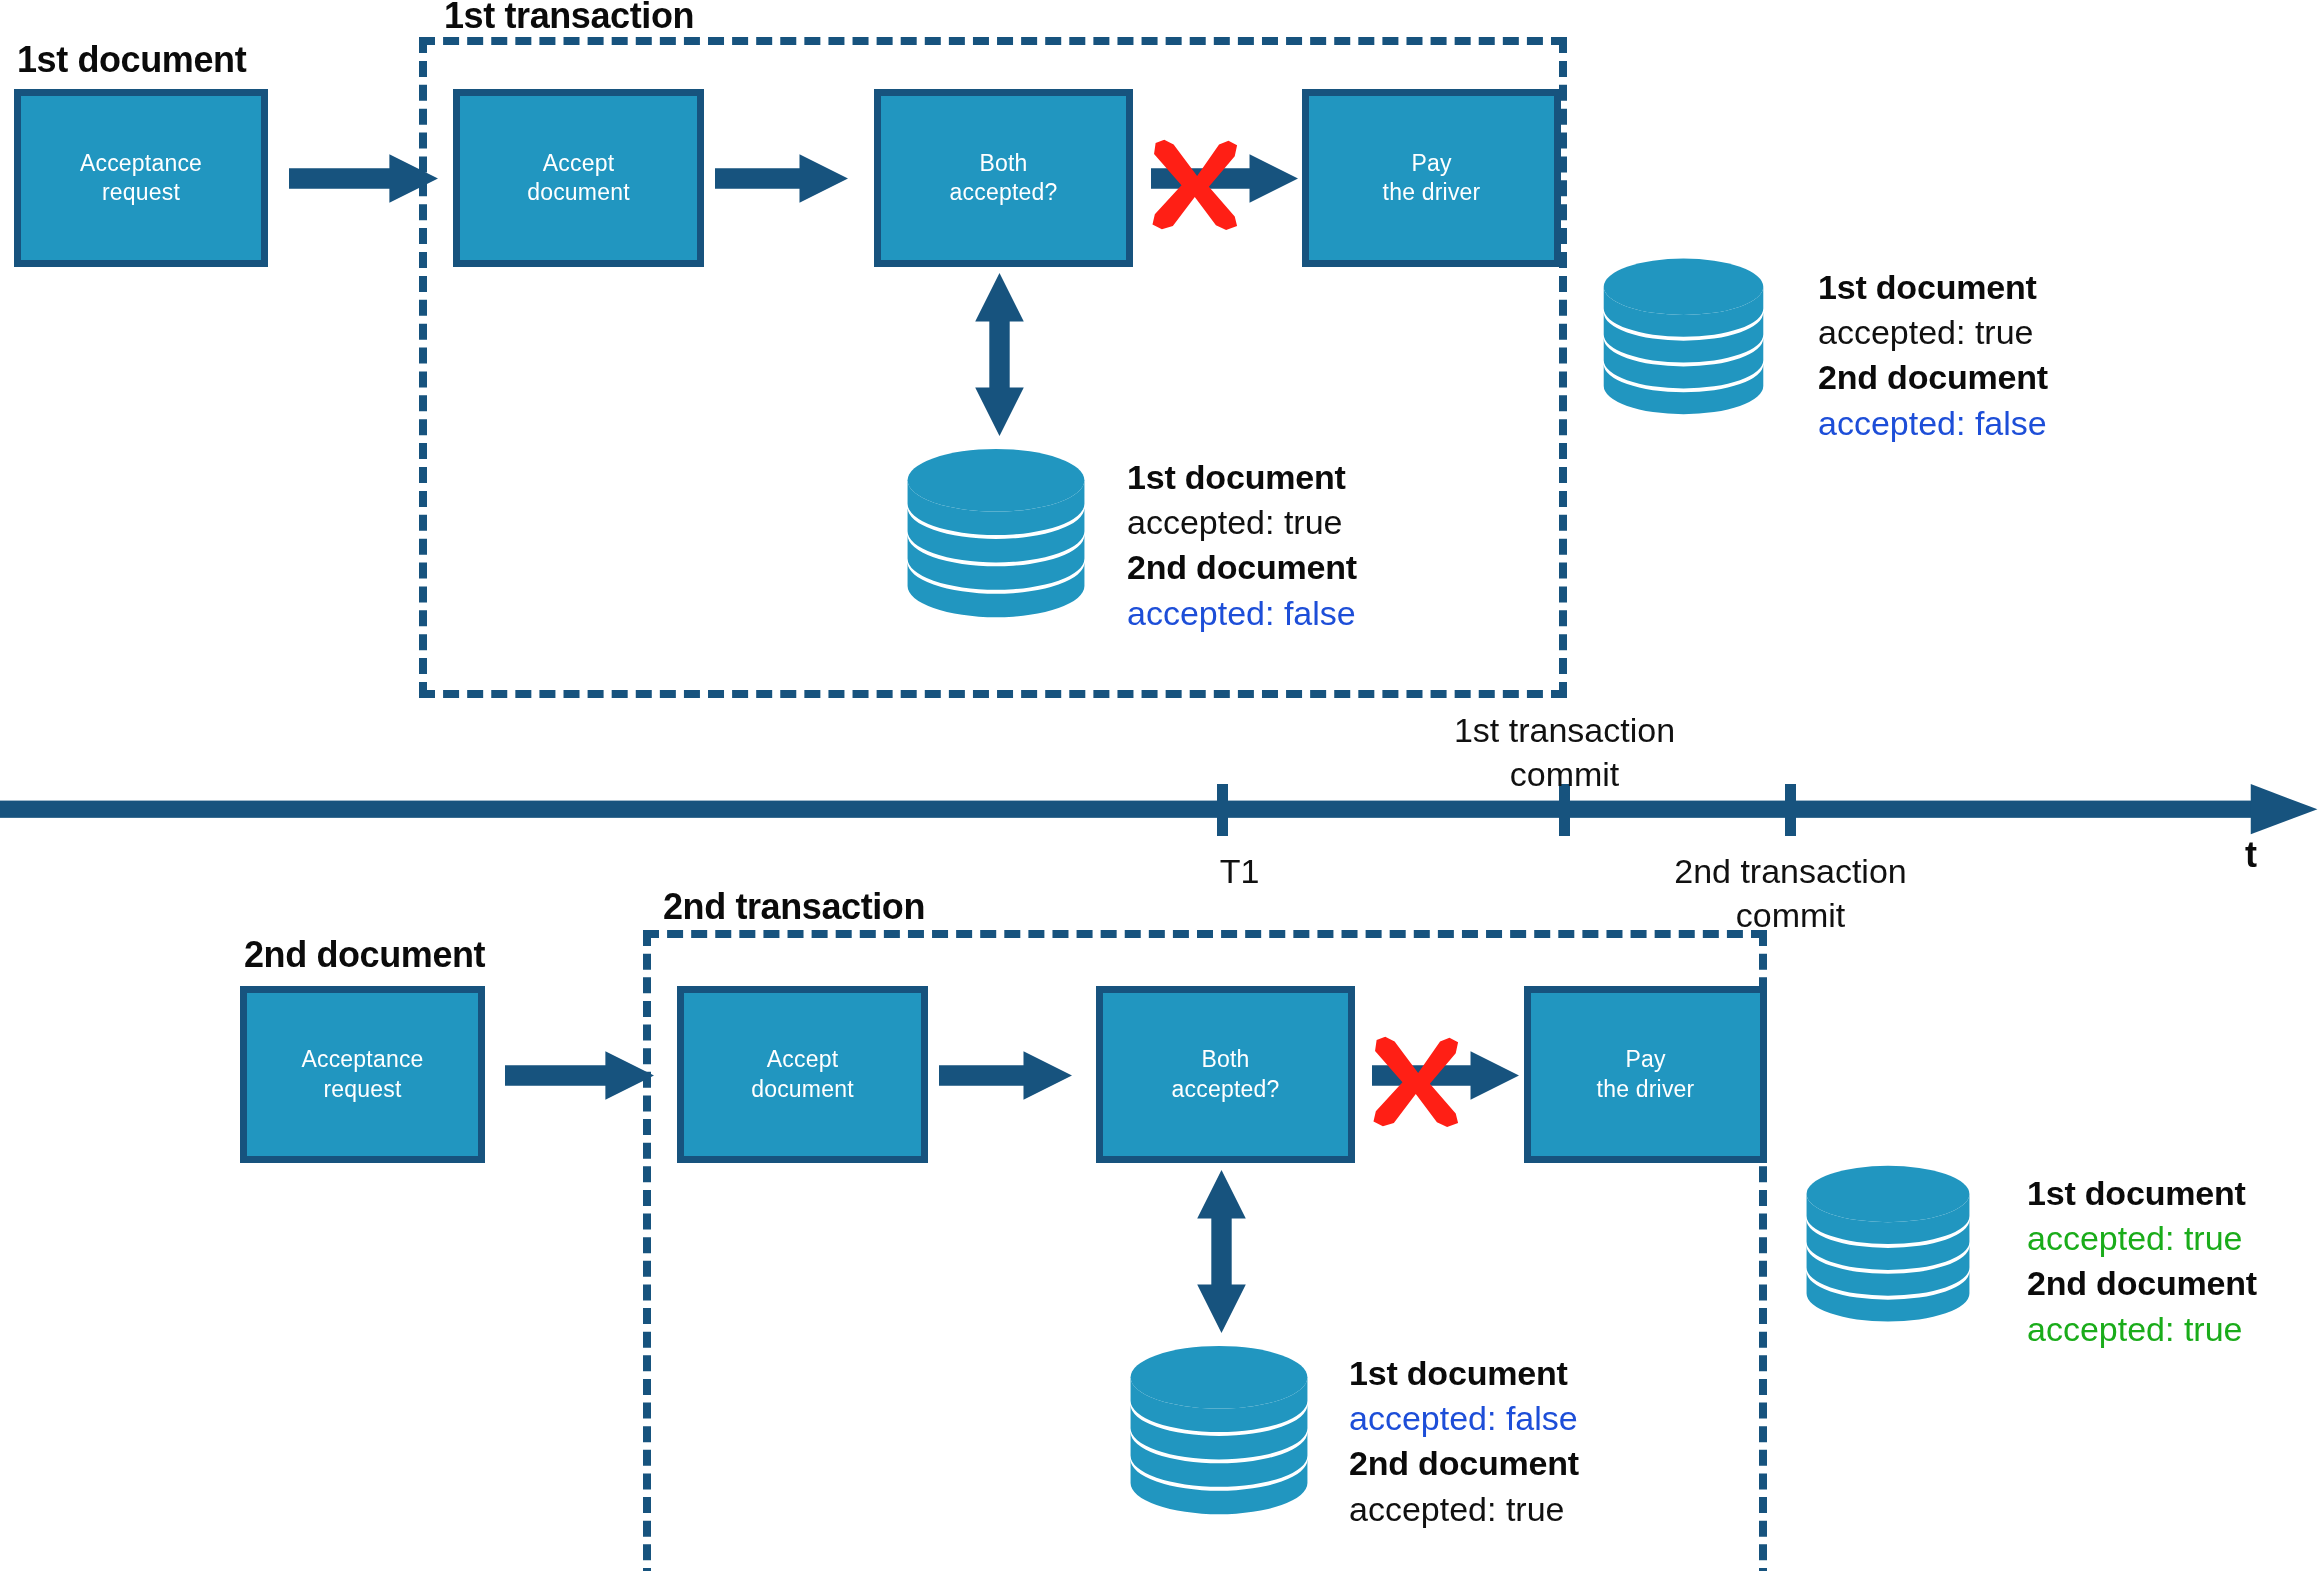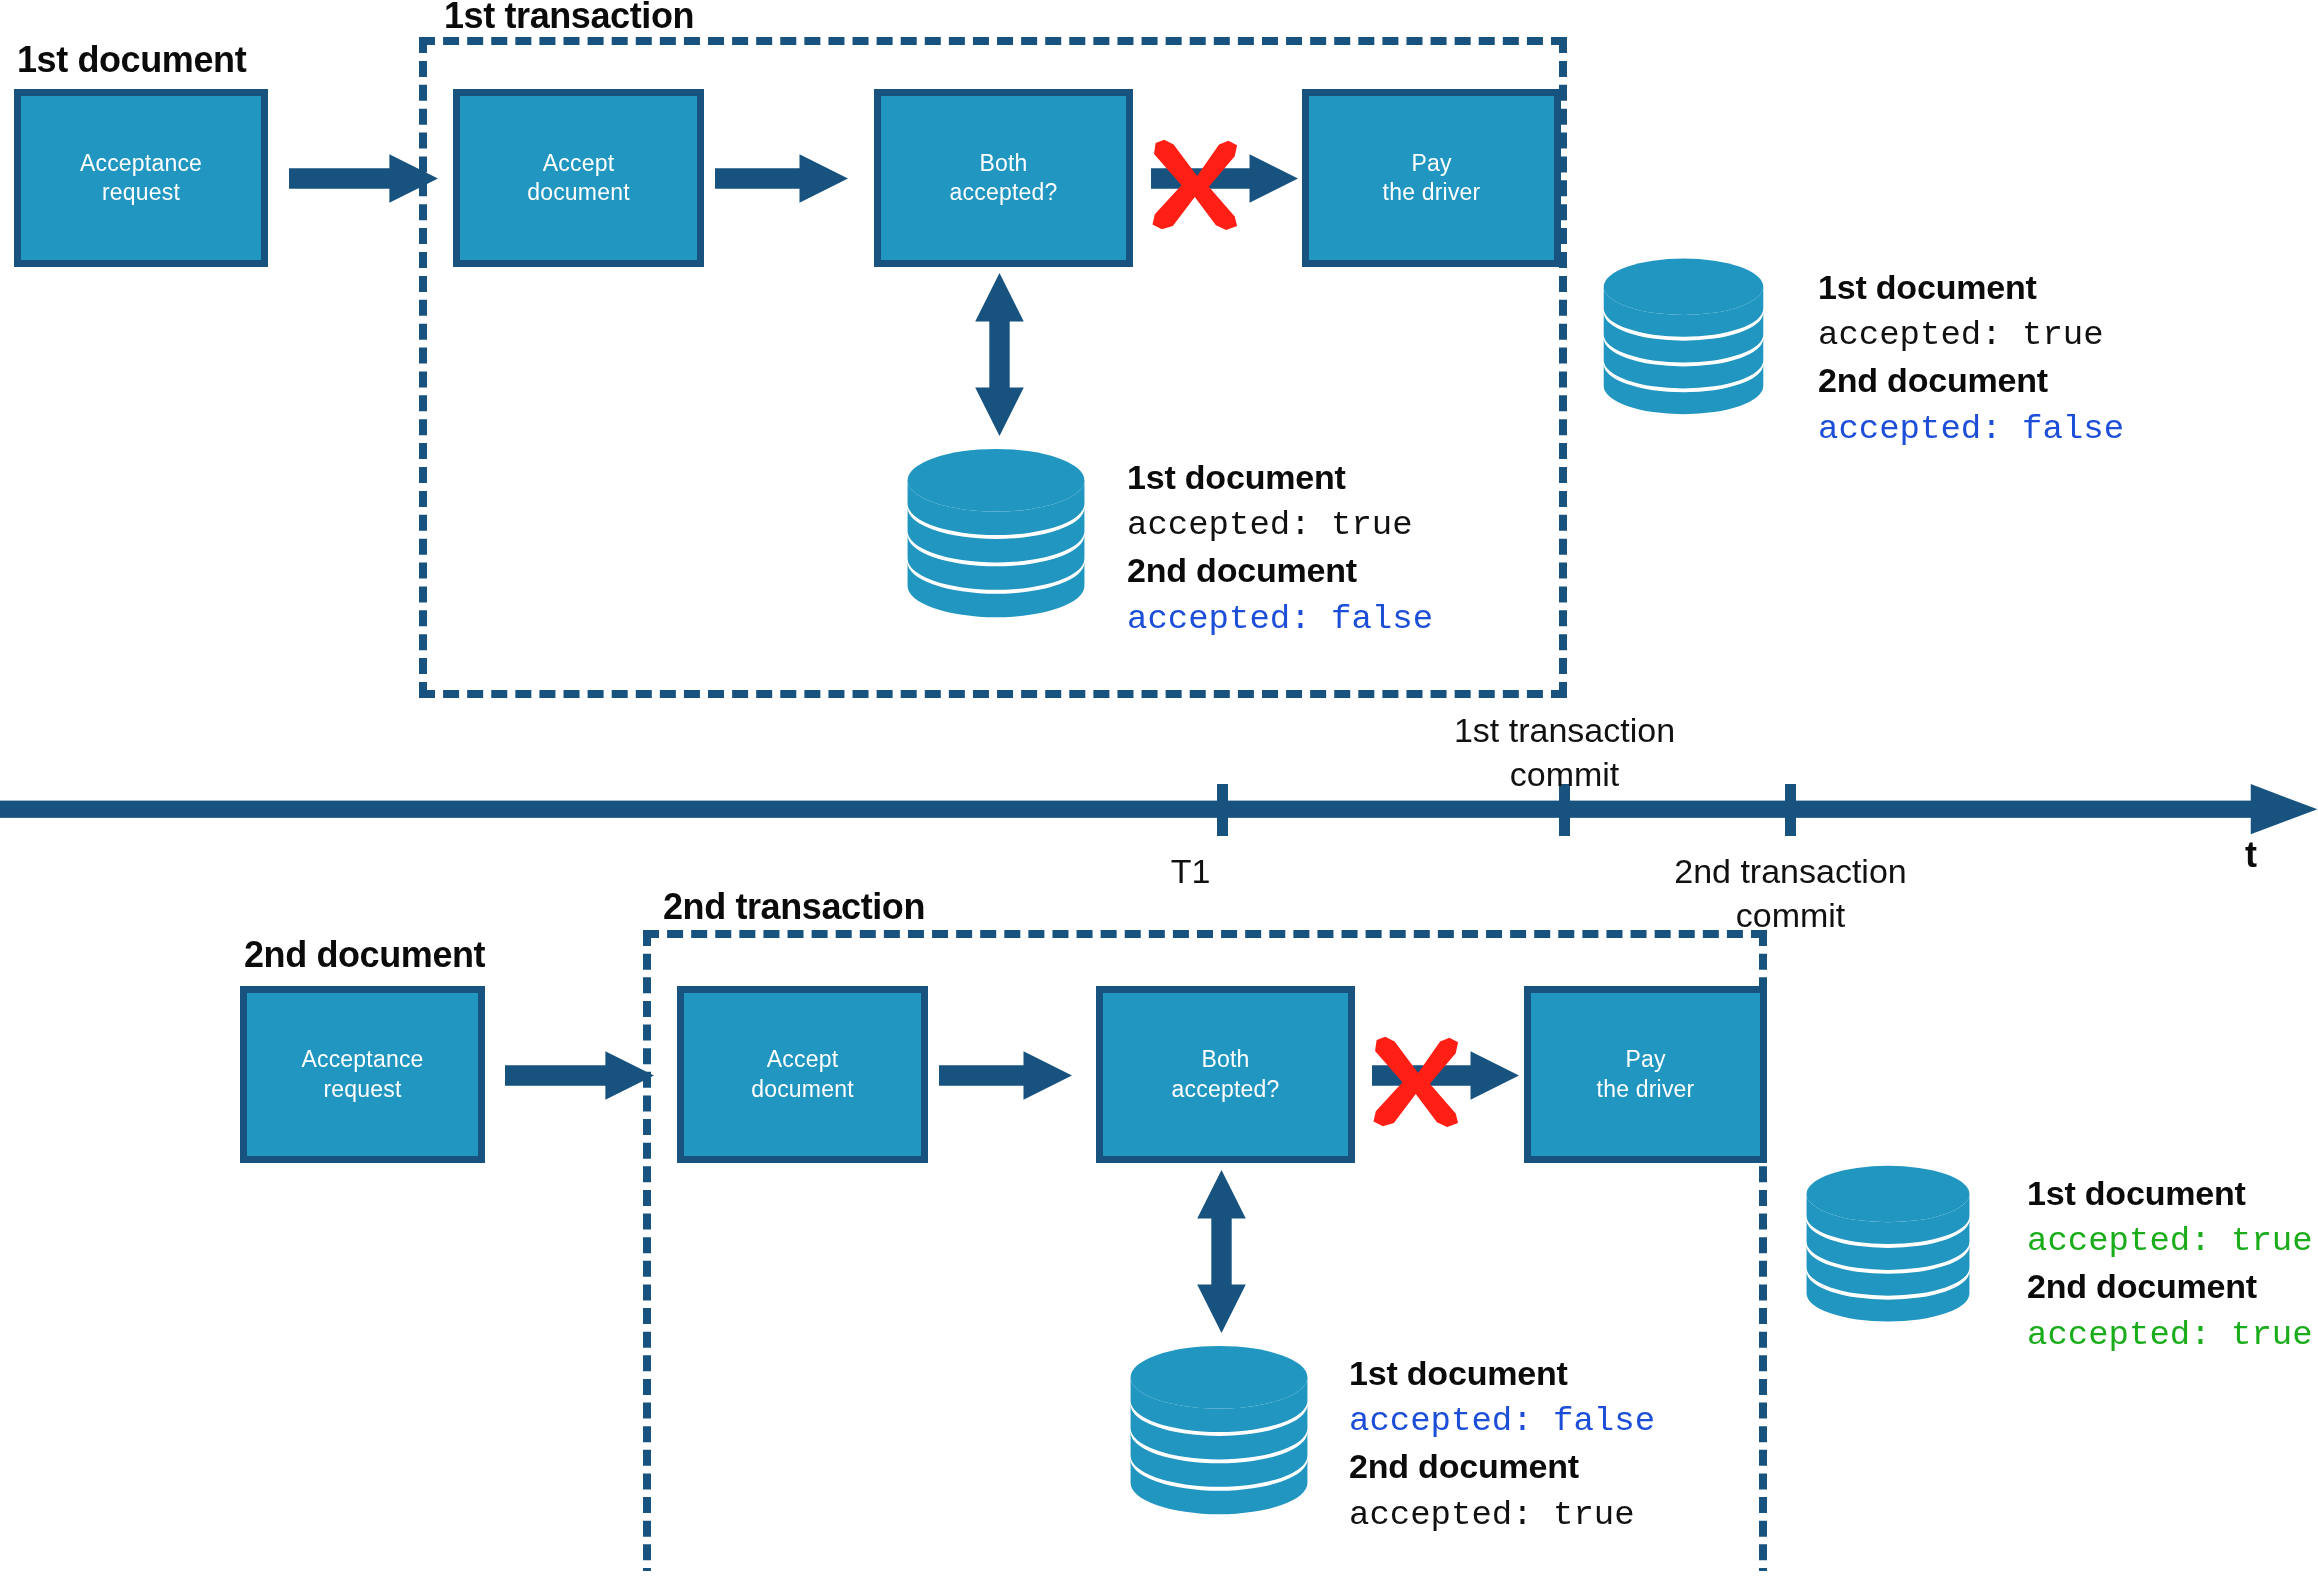--- a/index.html
+++ b/index.html
@@ -53,21 +53,21 @@
   }
 
   
   .db-text {
     font-size: 34px;
     line-height: 1.33;
     color: #111111;
     white-space: nowrap;
   }
   .db-text .k { font-weight: bold; color: #0b0b0b; letter-spacing: -0.2px; }
-  .db-text .v { font-weight: 400; font-family: Liberation Mono, monospace; }
+  .db-text .v { font-weight: 400; }
   .v.neutral { color: #111111; }
   .v.false { color: #1d4ed8; }
   .v.true  { color: #1aac1a; }
 
   
   .tl-label {
     font-size: 34px;
     line-height: 1.3;
     color: #111111;
     text-align: center;
@@ -174,21 +174,21 @@
     <div><span class="k">2nd document</span></div>
     <div><span class="v false">accepted: false</span></div>
   </div>
 
   <svg class="abs" style="left:0px; top:784px;" width="2319" height="52" viewBox="0 0 2957 66">
     <rect x="0" y="21" width="2880" height="22" fill="#17537e"></rect>
     <path d="M2870,0 L2955,32 L2870,64 Z" fill="#17537e"></path>
   </svg>
 
   <div class="abs" style="left:1217px; top:784px; width:11px; height:52px; background:#17537e;"></div>
-  <div class="abs tl-label" style="left:1138px; top:849px; width:105px;">
+  <div class="abs tl-label" style="left:1187px; top:849px; width:105px;">
     <div>T1</div>
   </div>
 
   <div class="abs" style="left:1559px; top:784px; width:11px; height:52px; background:#17537e;"></div>
   <div class="abs tl-label" style="left:1435px; top:708px; width:259px;">
     <div>1st transaction</div>
     <div>commit</div>
   </div>
 
   <div class="abs" style="left:1785px; top:784px; width:11px; height:52px; background:#17537e;"></div>

